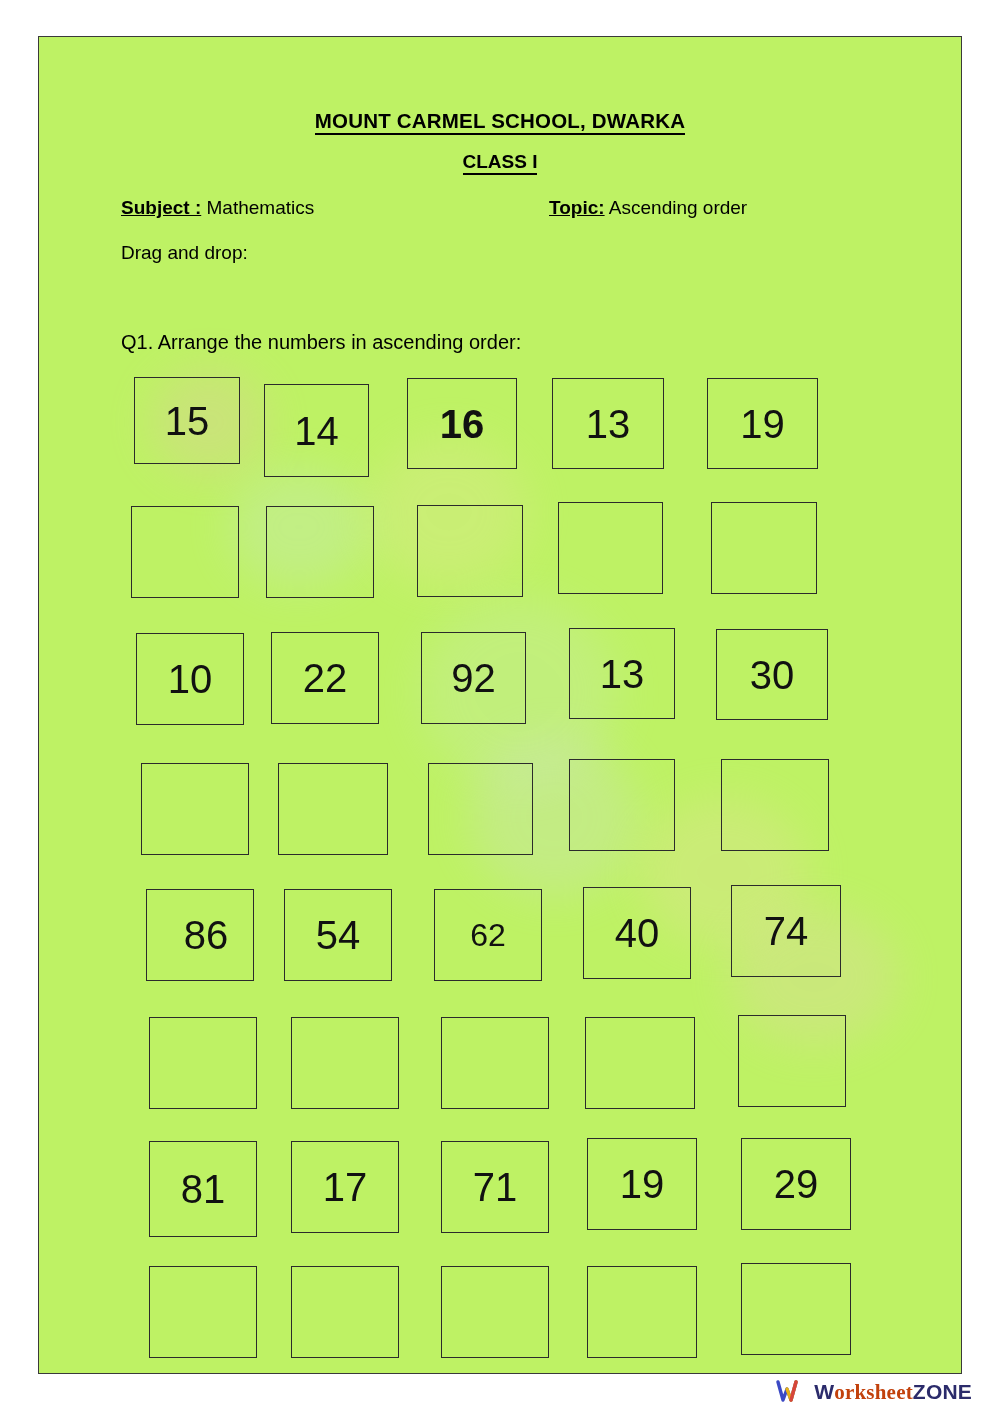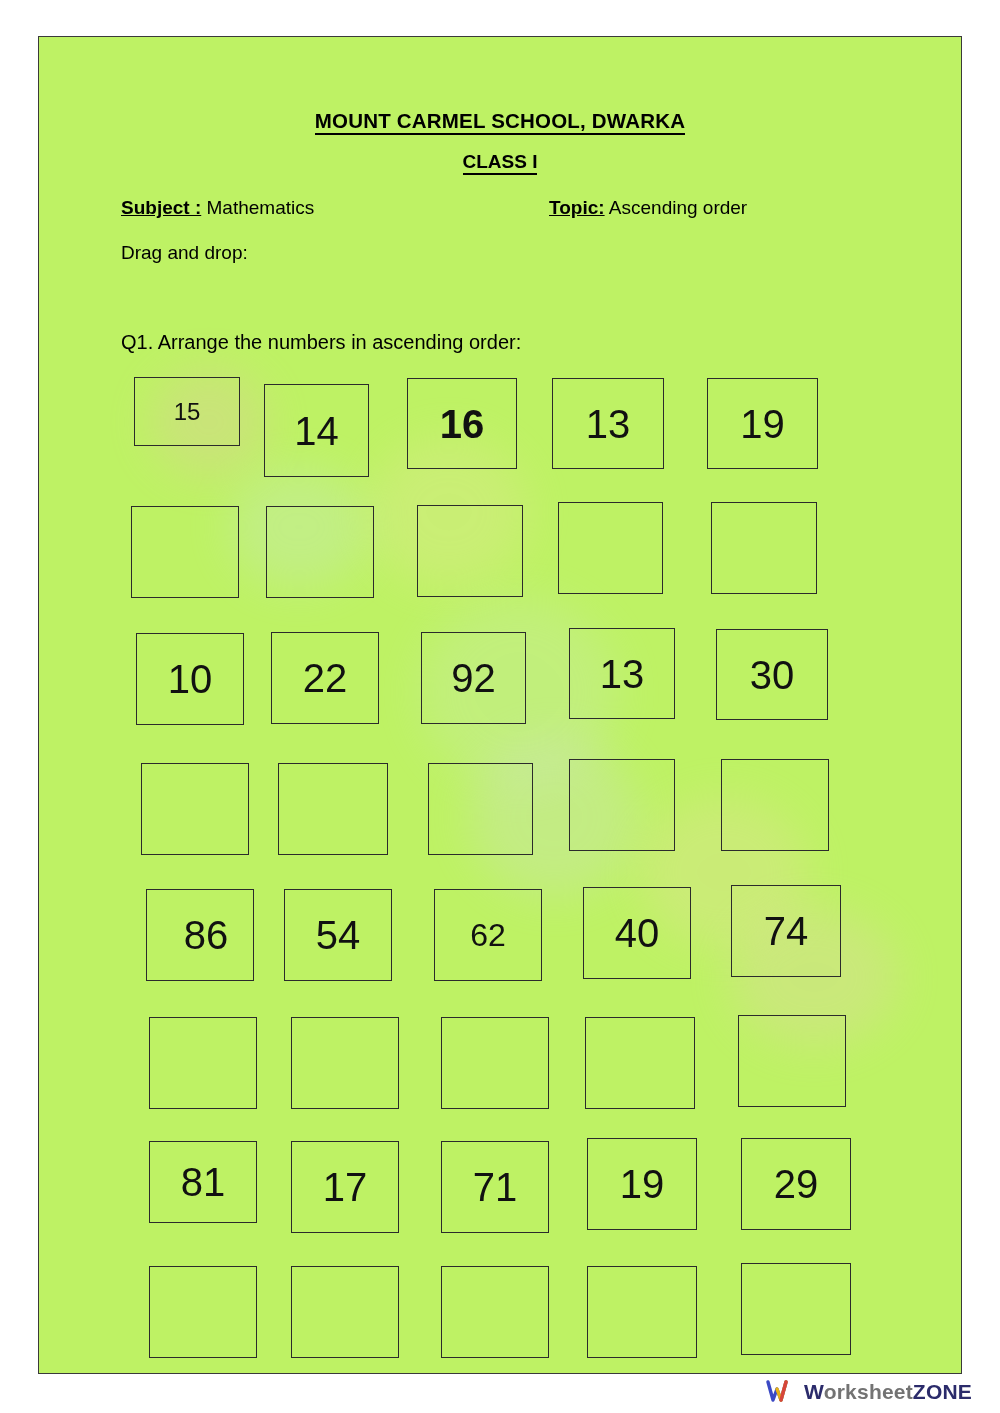--- a/index.html
+++ b/index.html
@@ -122,21 +122,21 @@
     width: 30px;
     height: 26px;
     display: inline-block;
   }
   .brand-text {
     font-size: 21px;
     font-weight: bold;
     letter-spacing: .2px;
   }
   .brand-text .w1 { color: #2b2b6b; }
-  .brand-text .w2 { color: #737373; }
+  .brand-text .w2 { color: #c2410c; font-family: Liberation Serif, serif; }
 </style>
 </head>
 <body>
 
 <div class="page">
 
   <div class="blotch" style="left:110px; top:330px; width:120px; height:110px; background:#f0b4c0;"></div>
   <div class="blotch" style="left:190px; top:430px; width:140px; height:120px; background:#cfe3f5;"></div>
   <div class="blotch" style="left:330px; top:400px; width:160px; height:150px; background:#f3e2b0;"></div>
   <div class="blotch" style="left:380px; top:560px; width:200px; height:190px; background:#cfe6cf;"></div>
@@ -163,21 +163,21 @@
     </div>
   </div>
 
   <div class="drag-line">Drag and drop:</div>
 
   <div class="question">Q1. Arrange the numbers in ascending order:</div>
 
   <div class="grid">
 
     <div class="row">
-      <div class="cell" style="left:13px; top:8px; width:106px; height:69px; font-size:24px;">15</div>
+      <div class="cell" style="left:13px; top:8px; width:106px; height:87px; font-size:40px;">15</div>
       <div class="cell" style="left:143px; top:15px; width:105px; height:93px; font-size:40px;">14</div>
       <div class="cell" style="left:286px; top:9px; width:110px; height:91px; font-size:40px;font-weight:bold;">16</div>
       <div class="cell" style="left:431px; top:9px; width:112px; height:91px; font-size:40px;">13</div>
       <div class="cell" style="left:586px; top:9px; width:111px; height:91px; font-size:40px;">19</div>
     </div>
 
     <div class="row">
       <div class="cell empty" style="left:10px; top:137px; width:108px; height:92px;"></div>
       <div class="cell empty" style="left:145px; top:137px; width:108px; height:92px;"></div>
       <div class="cell empty" style="left:296px; top:136px; width:106px; height:92px;"></div>
@@ -211,21 +211,21 @@
 
     <div class="row">
       <div class="cell empty" style="left:28px; top:648px; width:108px; height:92px;"></div>
       <div class="cell empty" style="left:170px; top:648px; width:108px; height:92px;"></div>
       <div class="cell empty" style="left:320px; top:648px; width:108px; height:92px;"></div>
       <div class="cell empty" style="left:464px; top:648px; width:110px; height:92px;"></div>
       <div class="cell empty" style="left:617px; top:646px; width:108px; height:92px;"></div>
     </div>
 
     <div class="row">
-      <div class="cell" style="left:28px; top:772px; width:108px; height:82px; font-size:40px;">81</div>
+      <div class="cell" style="left:28px; top:772px; width:108px; height:96px; font-size:40px;">81</div>
       <div class="cell" style="left:170px; top:772px; width:108px; height:92px; font-size:40px;">17</div>
       <div class="cell" style="left:320px; top:772px; width:108px; height:92px; font-size:40px;">71</div>
       <div class="cell" style="left:466px; top:769px; width:110px; height:92px; font-size:40px;">19</div>
       <div class="cell" style="left:620px; top:769px; width:110px; height:92px; font-size:40px;">29</div>
     </div>
 
     <div class="row">
       <div class="cell empty" style="left:28px; top:897px; width:108px; height:92px;"></div>
       <div class="cell empty" style="left:170px; top:897px; width:108px; height:92px;"></div>
       <div class="cell empty" style="left:320px; top:897px; width:108px; height:92px;"></div>

